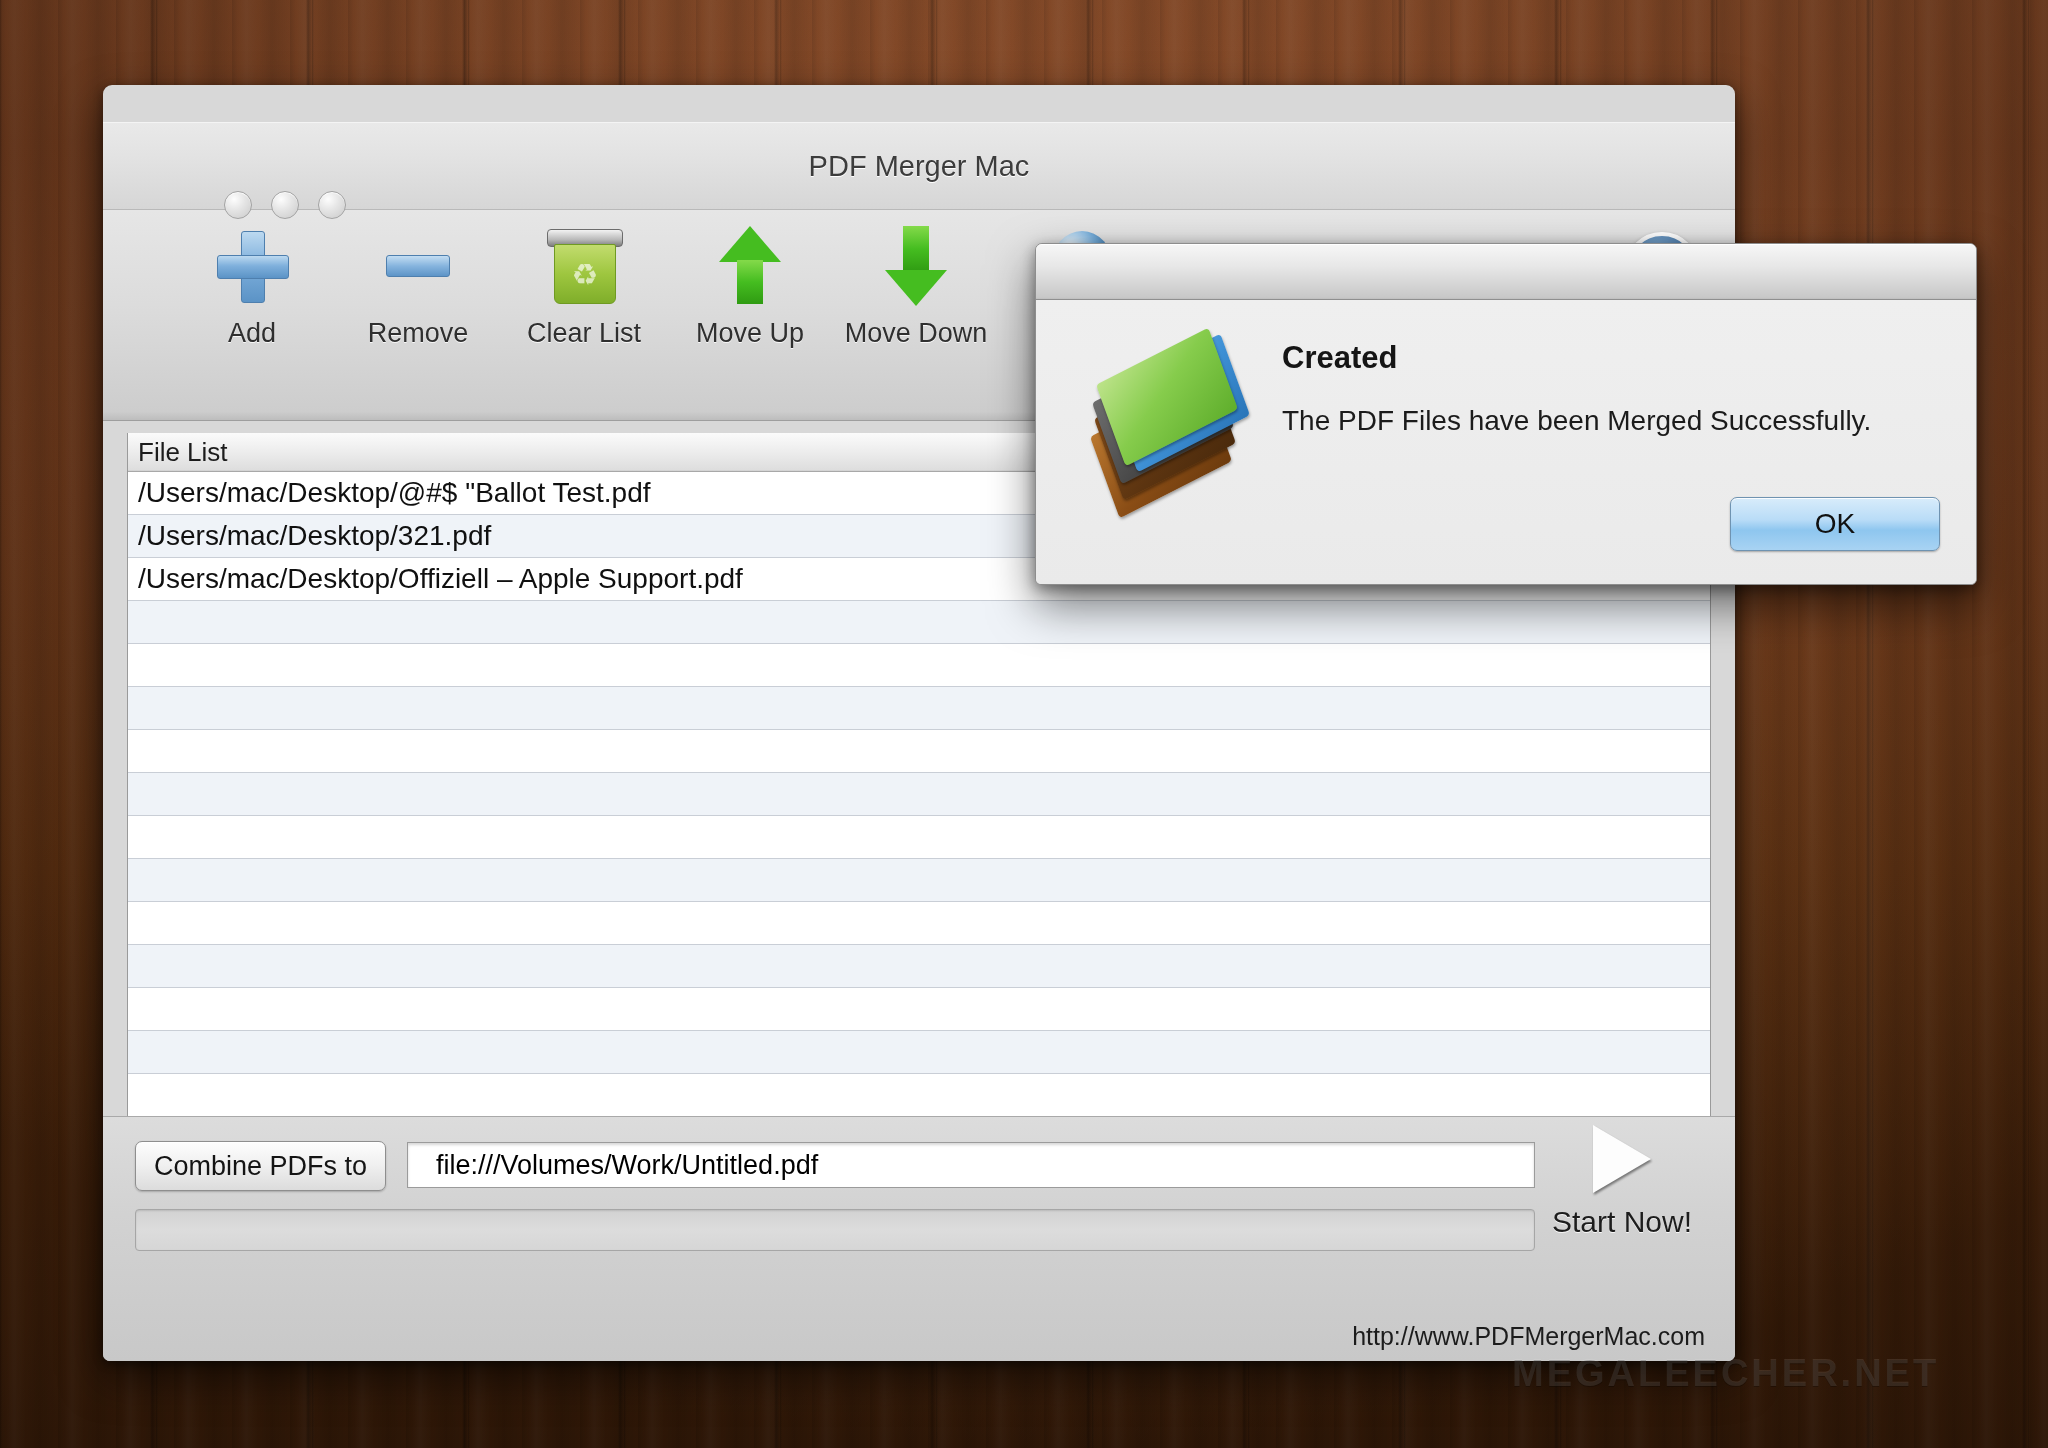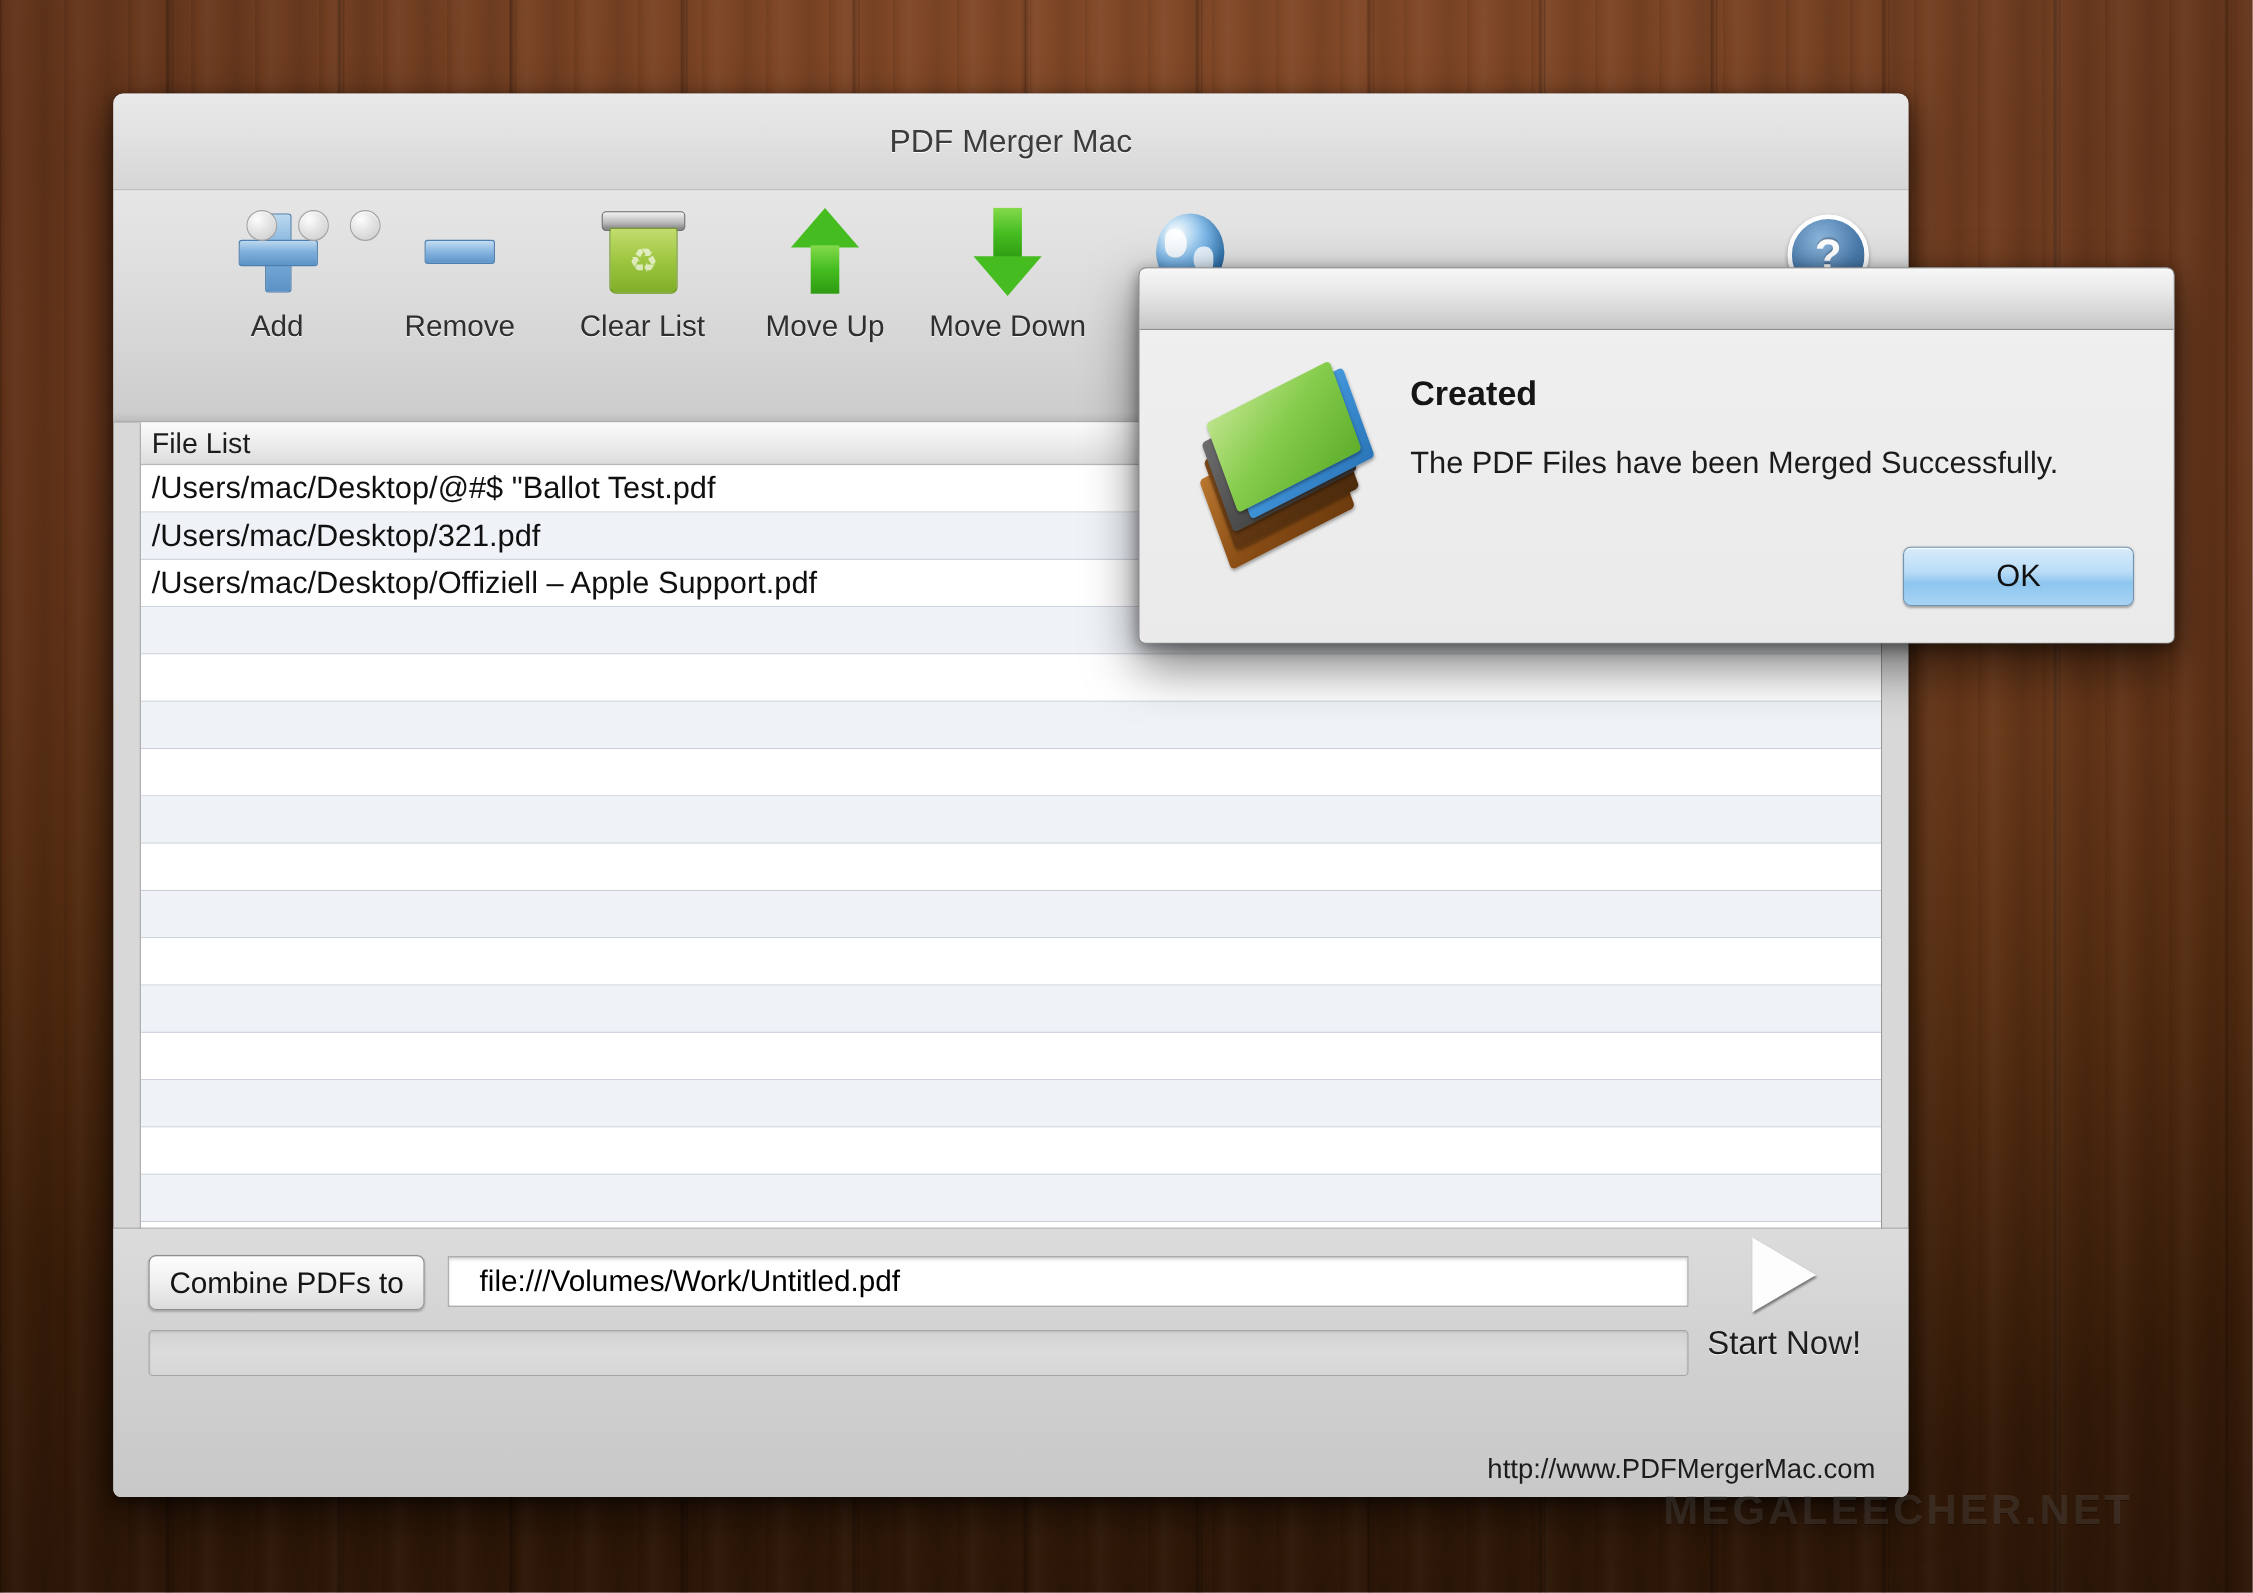--- a/index.html
+++ b/index.html
@@ -54,20 +54,21 @@
     box-shadow: 0 16px 42px rgba(0,0,0,0.55), 0 3px 10px rgba(0,0,0,0.45);
     overflow: hidden;
     z-index: 2;
   }
   .titlebar {
     position: relative;
     height: 86px;
     background: linear-gradient(180deg, #e9e9e9 0%, #e2e2e2 42%, #d6d6d6 100%);
     border-bottom: 1px solid #b9b9b9;
     border-top: 1px solid #f4f4f4;
+    margin-top: 37px;
   }
   .title-text {
     position: absolute;
     left: 0; right: 0; top: 27px;
     text-align: center;
     font-size: 29px;
     color: #3c3c3c;
     text-shadow: 0 1px 0 #fff;
   }
   .lights { position:absolute; left: 121px; top: 106px; display:flex; gap: 19px; z-index: 6;}
@@ -103,21 +104,21 @@
     border: 4px solid #ffffff;
     box-shadow: 0 2px 4px rgba(0,0,0,0.35);
     color: #fff; font-size: 40px; font-weight: bold;
     display:flex; align-items:center; justify-content:center;
     text-shadow: 0 -1px 1px rgba(0,0,0,0.25);
   }
 
   
   .listwrap {
     position: relative;
-    margin: 0 24px;
+    margin: 12px 24px;
     height: 830px;
     background: #ffffff;
     border: 1px solid #9a9a9a;
     border-top: none;
     overflow: hidden;
   }
   .list-header {
     height: 39px;
     background: linear-gradient(180deg, #fbfbfb 0%, #ededed 48%, #dedede 96%, #cfcfcf 100%);
     border-bottom: 1px solid #a8a8a8;

